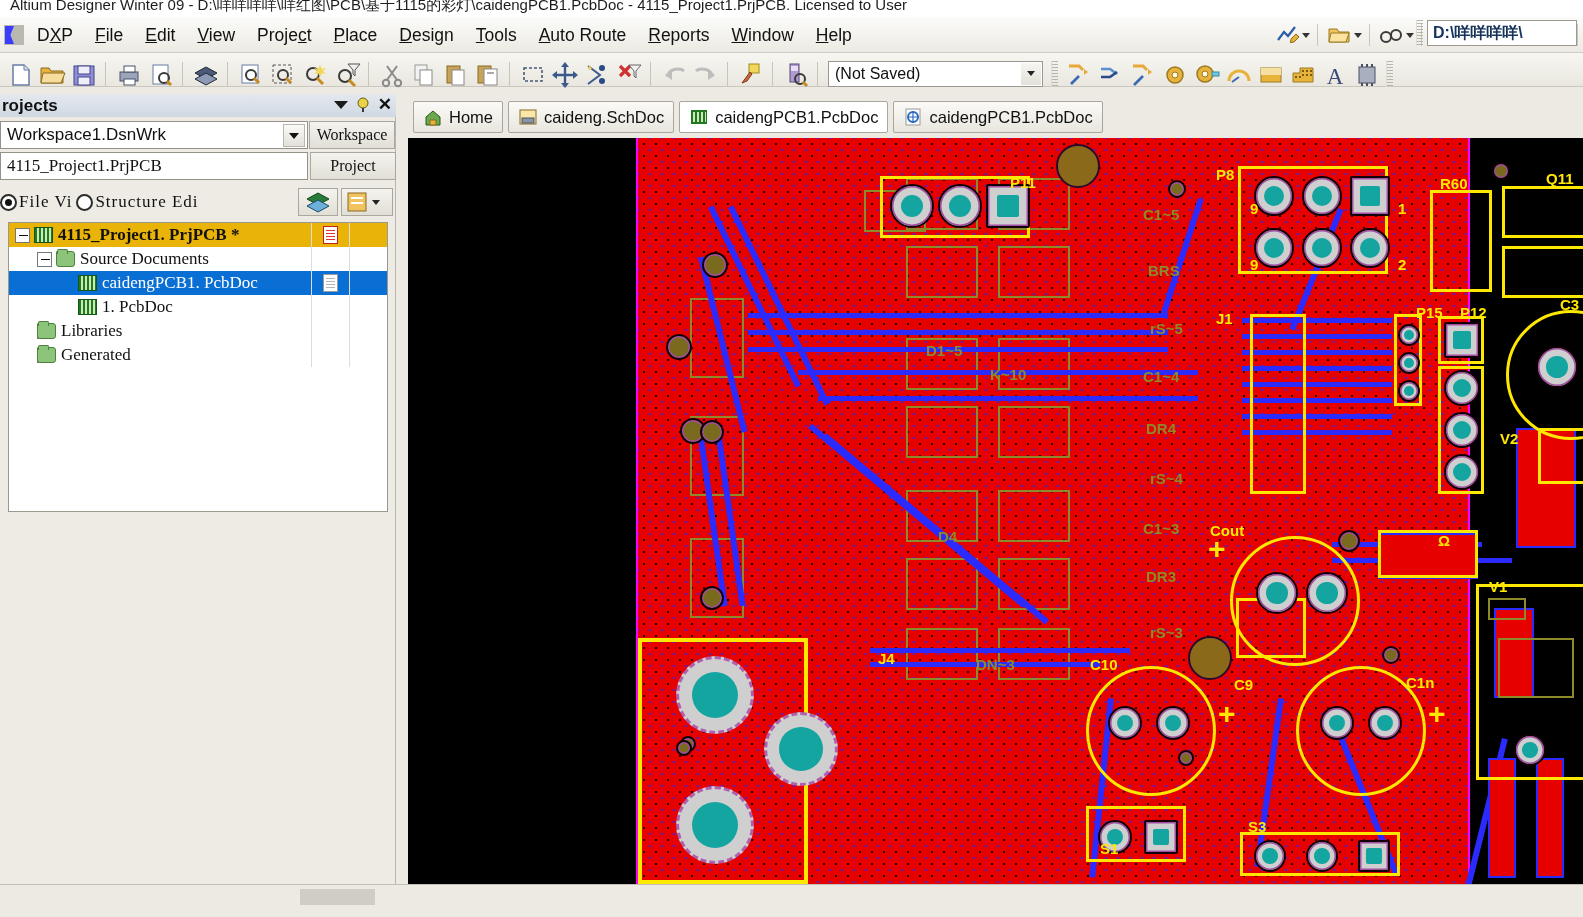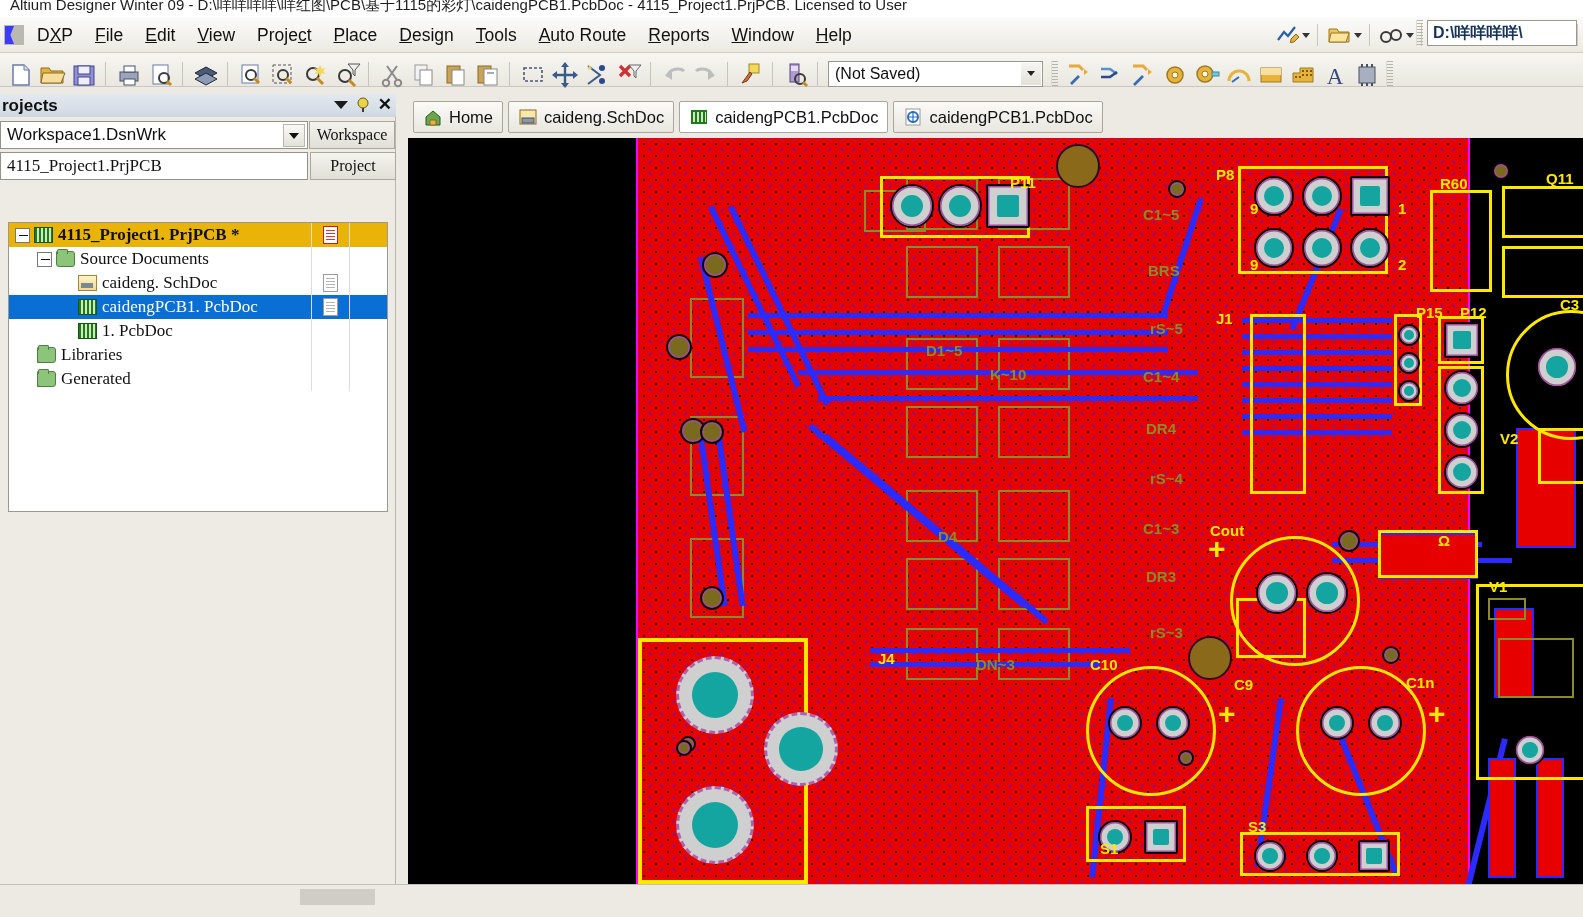--- a/index.html
+++ b/index.html
@@ -539,50 +539,61 @@
       <div class="sidebtn">Workspace</div>
     </div>
 
     <div class="row-prj">
       <div class="prj-input">
         <span>4115_Project1.PrjPCB</span>
       </div>
       <div class="sidebtn">Project</div>
     </div>
 
+    <div class="row-view">
+      <div class="radio on"></div>
+      <div class="radio-lbl">File Vi</div>
+      <div class="radio"></div>
+      <div class="radio-lbl">Structure Edi</div>
+      <div class="view-btns">
+        <div class="vbtn">
+          <svg width="38" height="26" viewBox="0 0 38 26">
+              <path d="M19 4l11 6-11 6-11-6z" fill="#2a7a3a" stroke="#114a1a"></path>
+              <path d="M19 11l11 6-11 6-11-6z" fill="#6ab0d8" stroke="#1a4a6a"></path>
+            </svg>
+        </div>
+        <div class="vbtn wide">
+          <svg width="50" height="26" viewBox="0 0 50 26">
+              <rect x="6" y="4" width="18" height="18" fill="#f0c35e" stroke="#8a6a20"></rect>
+              <rect x="9" y="8" width="12" height="2" fill="#fff"></rect>
+              <rect x="9" y="13" width="12" height="2" fill="#fff"></rect>
+              <path d="M30 11l4 5 4-5z" fill="#222"></path>
+            </svg>
+        </div>
+      </div>
+    </div>
 
     <div class="tree" id="tree">
         <div class="tree-row sel1" style="padding-left: 6px;">
           <div class="expander"></div>
           <div class="ficon pcbicon"></div>
           <div class="tlabel bold">4115_Project1. PrjPCB *</div>
           <div class="cols">
             <div class="tree-col">
               <div class="docicon red"></div>
             </div>
             <div class="tree-col"></div>
           </div>
         </div>
         <div class="tree-row" style="padding-left: 28px;">
           <div class="expander"></div>
           <div class="ficon folder"></div>
           <div class="tlabel">Source Documents</div>
           <div class="cols">
             <div class="tree-col"></div>
-            <div class="tree-col"></div>
-          </div>
-        </div>
-        <div class="tree-row" style="padding-left: 50px;">
-          <div style="width: 19px; flex: 0 0 auto;"></div>
-          <div class="ficon schicon"></div>
-          <div class="tlabel">caideng. SchDoc</div>
-          <div class="cols">
-            <div class="tree-col">
-              <div class="docicon"></div>
-            </div>
             <div class="tree-col"></div>
           </div>
         </div>
         <div class="tree-row sel2" style="padding-left: 50px;">
           <div style="width: 19px; flex: 0 0 auto;"></div>
           <div class="ficon pcbicon"></div>
           <div class="tlabel">caidengPCB1. PcbDoc</div>
           <div class="cols">
             <div class="tree-col">
               <div class="docicon"></div>

